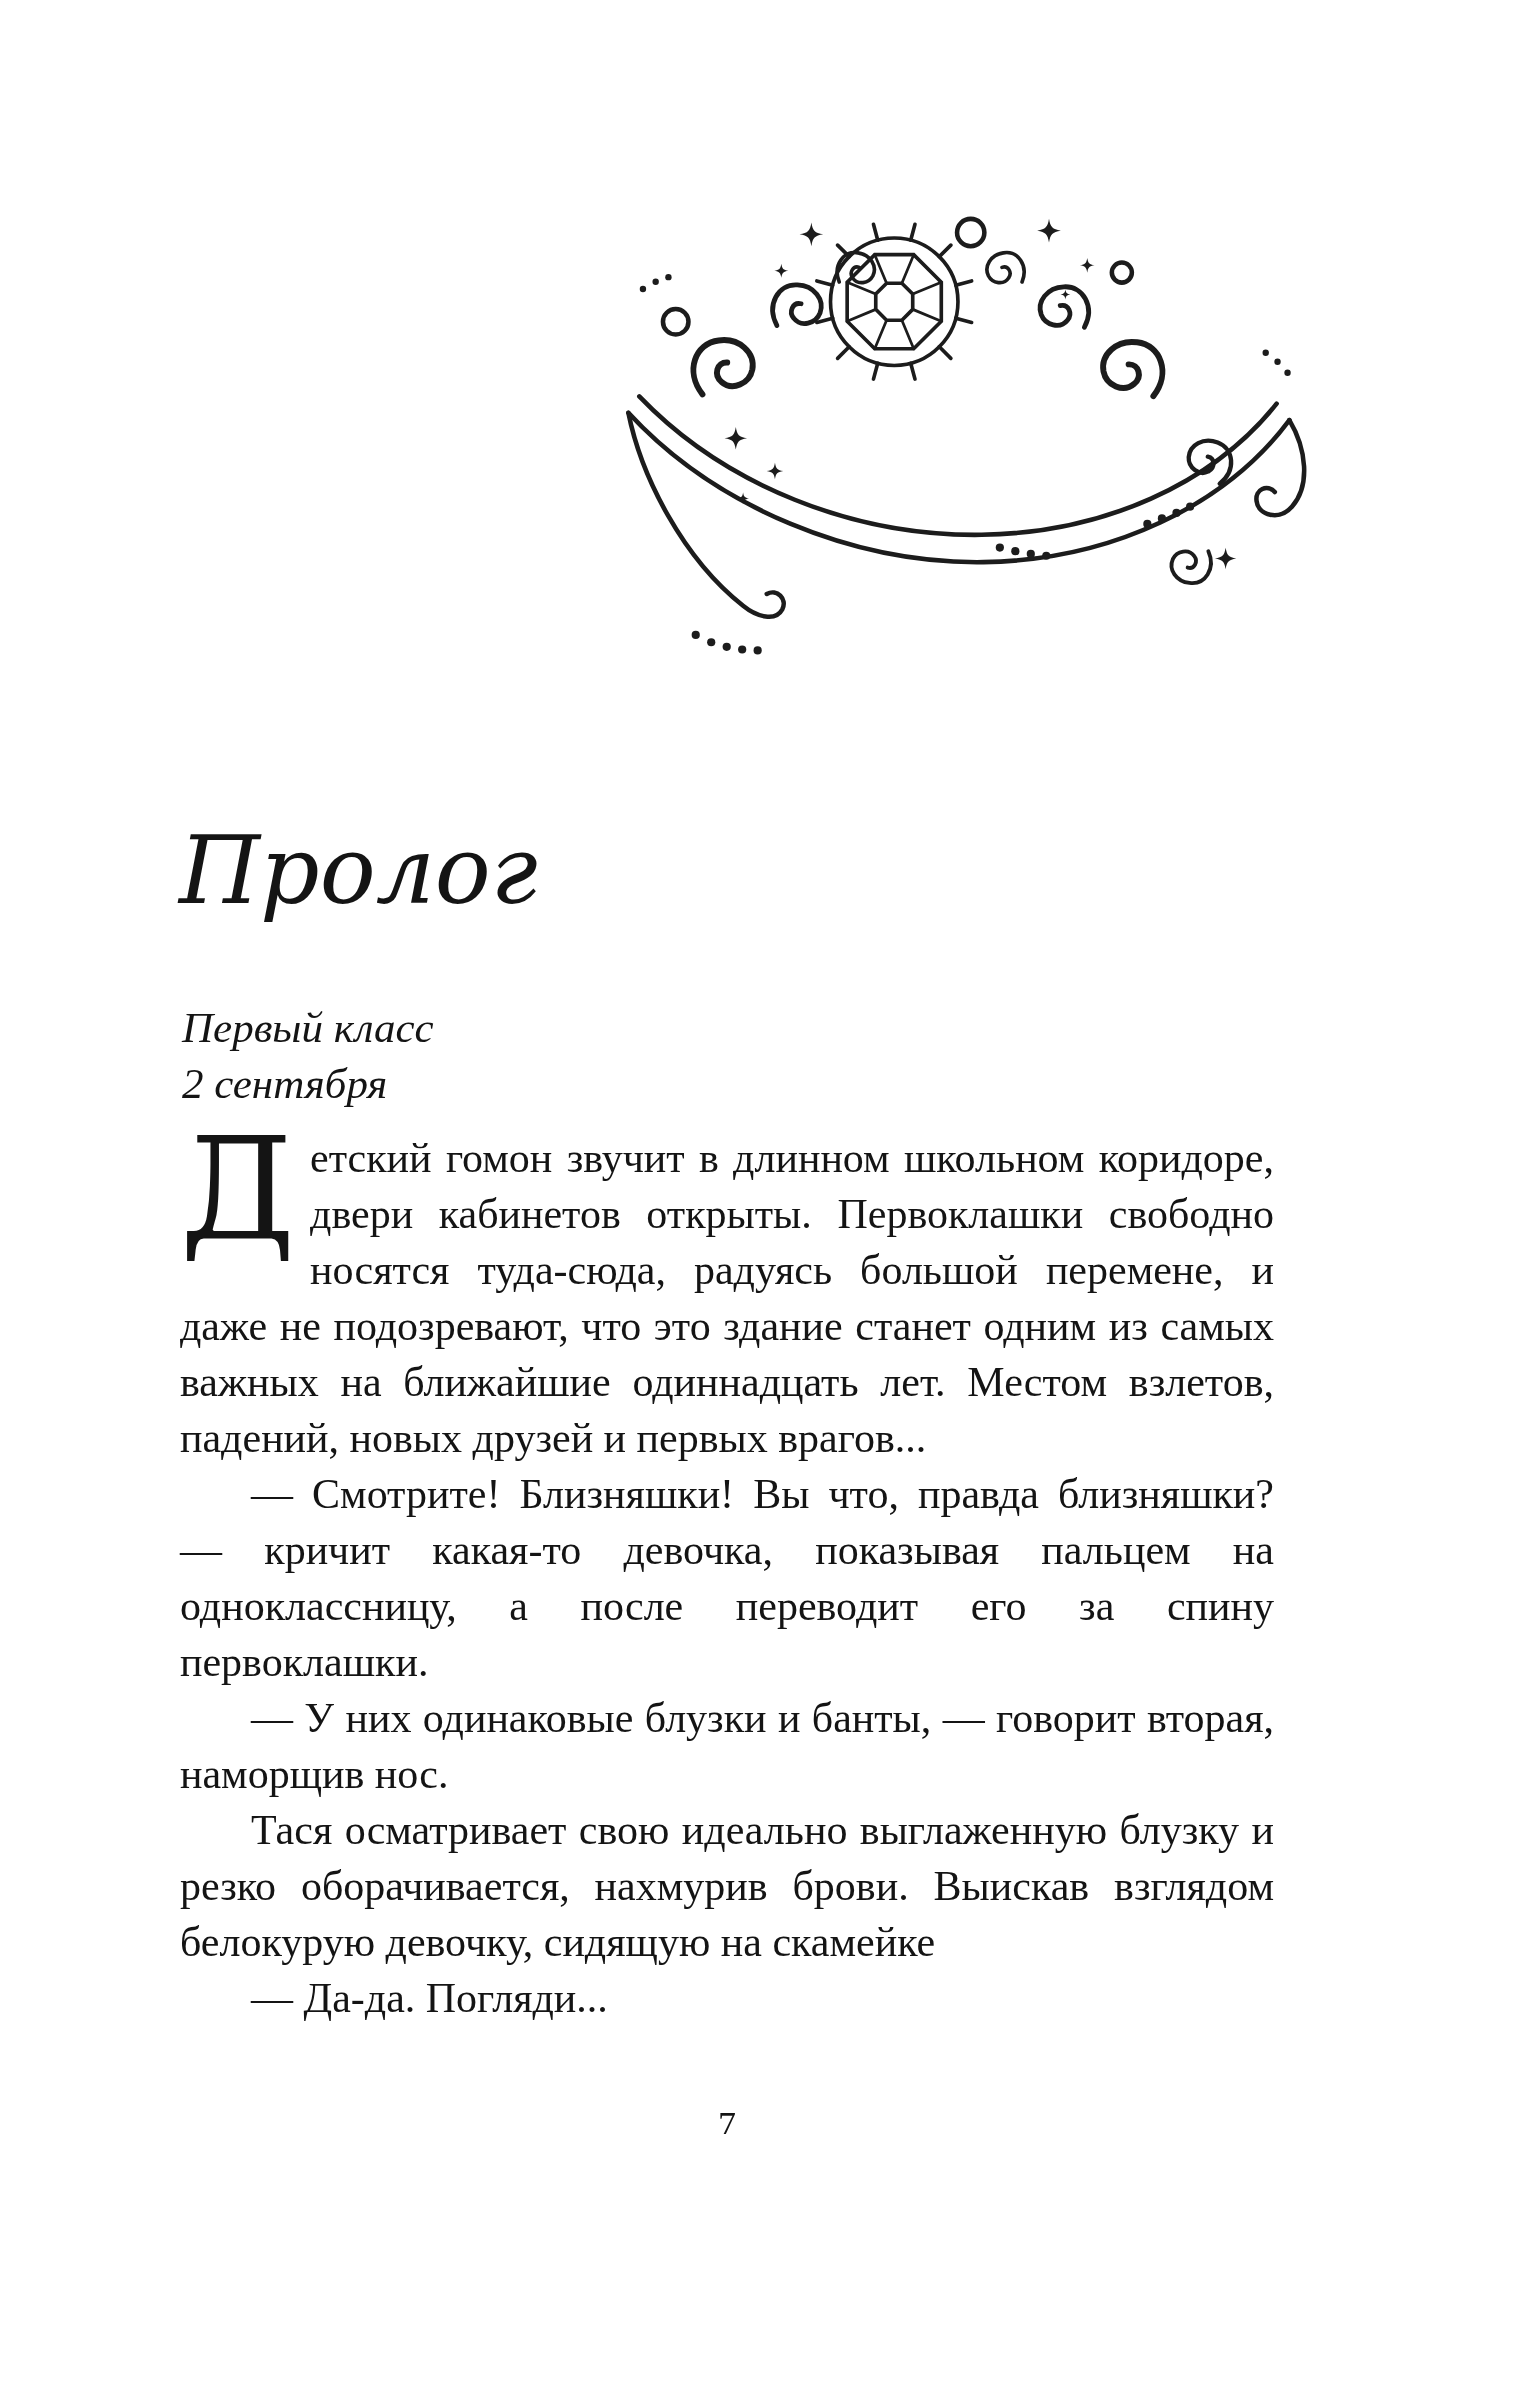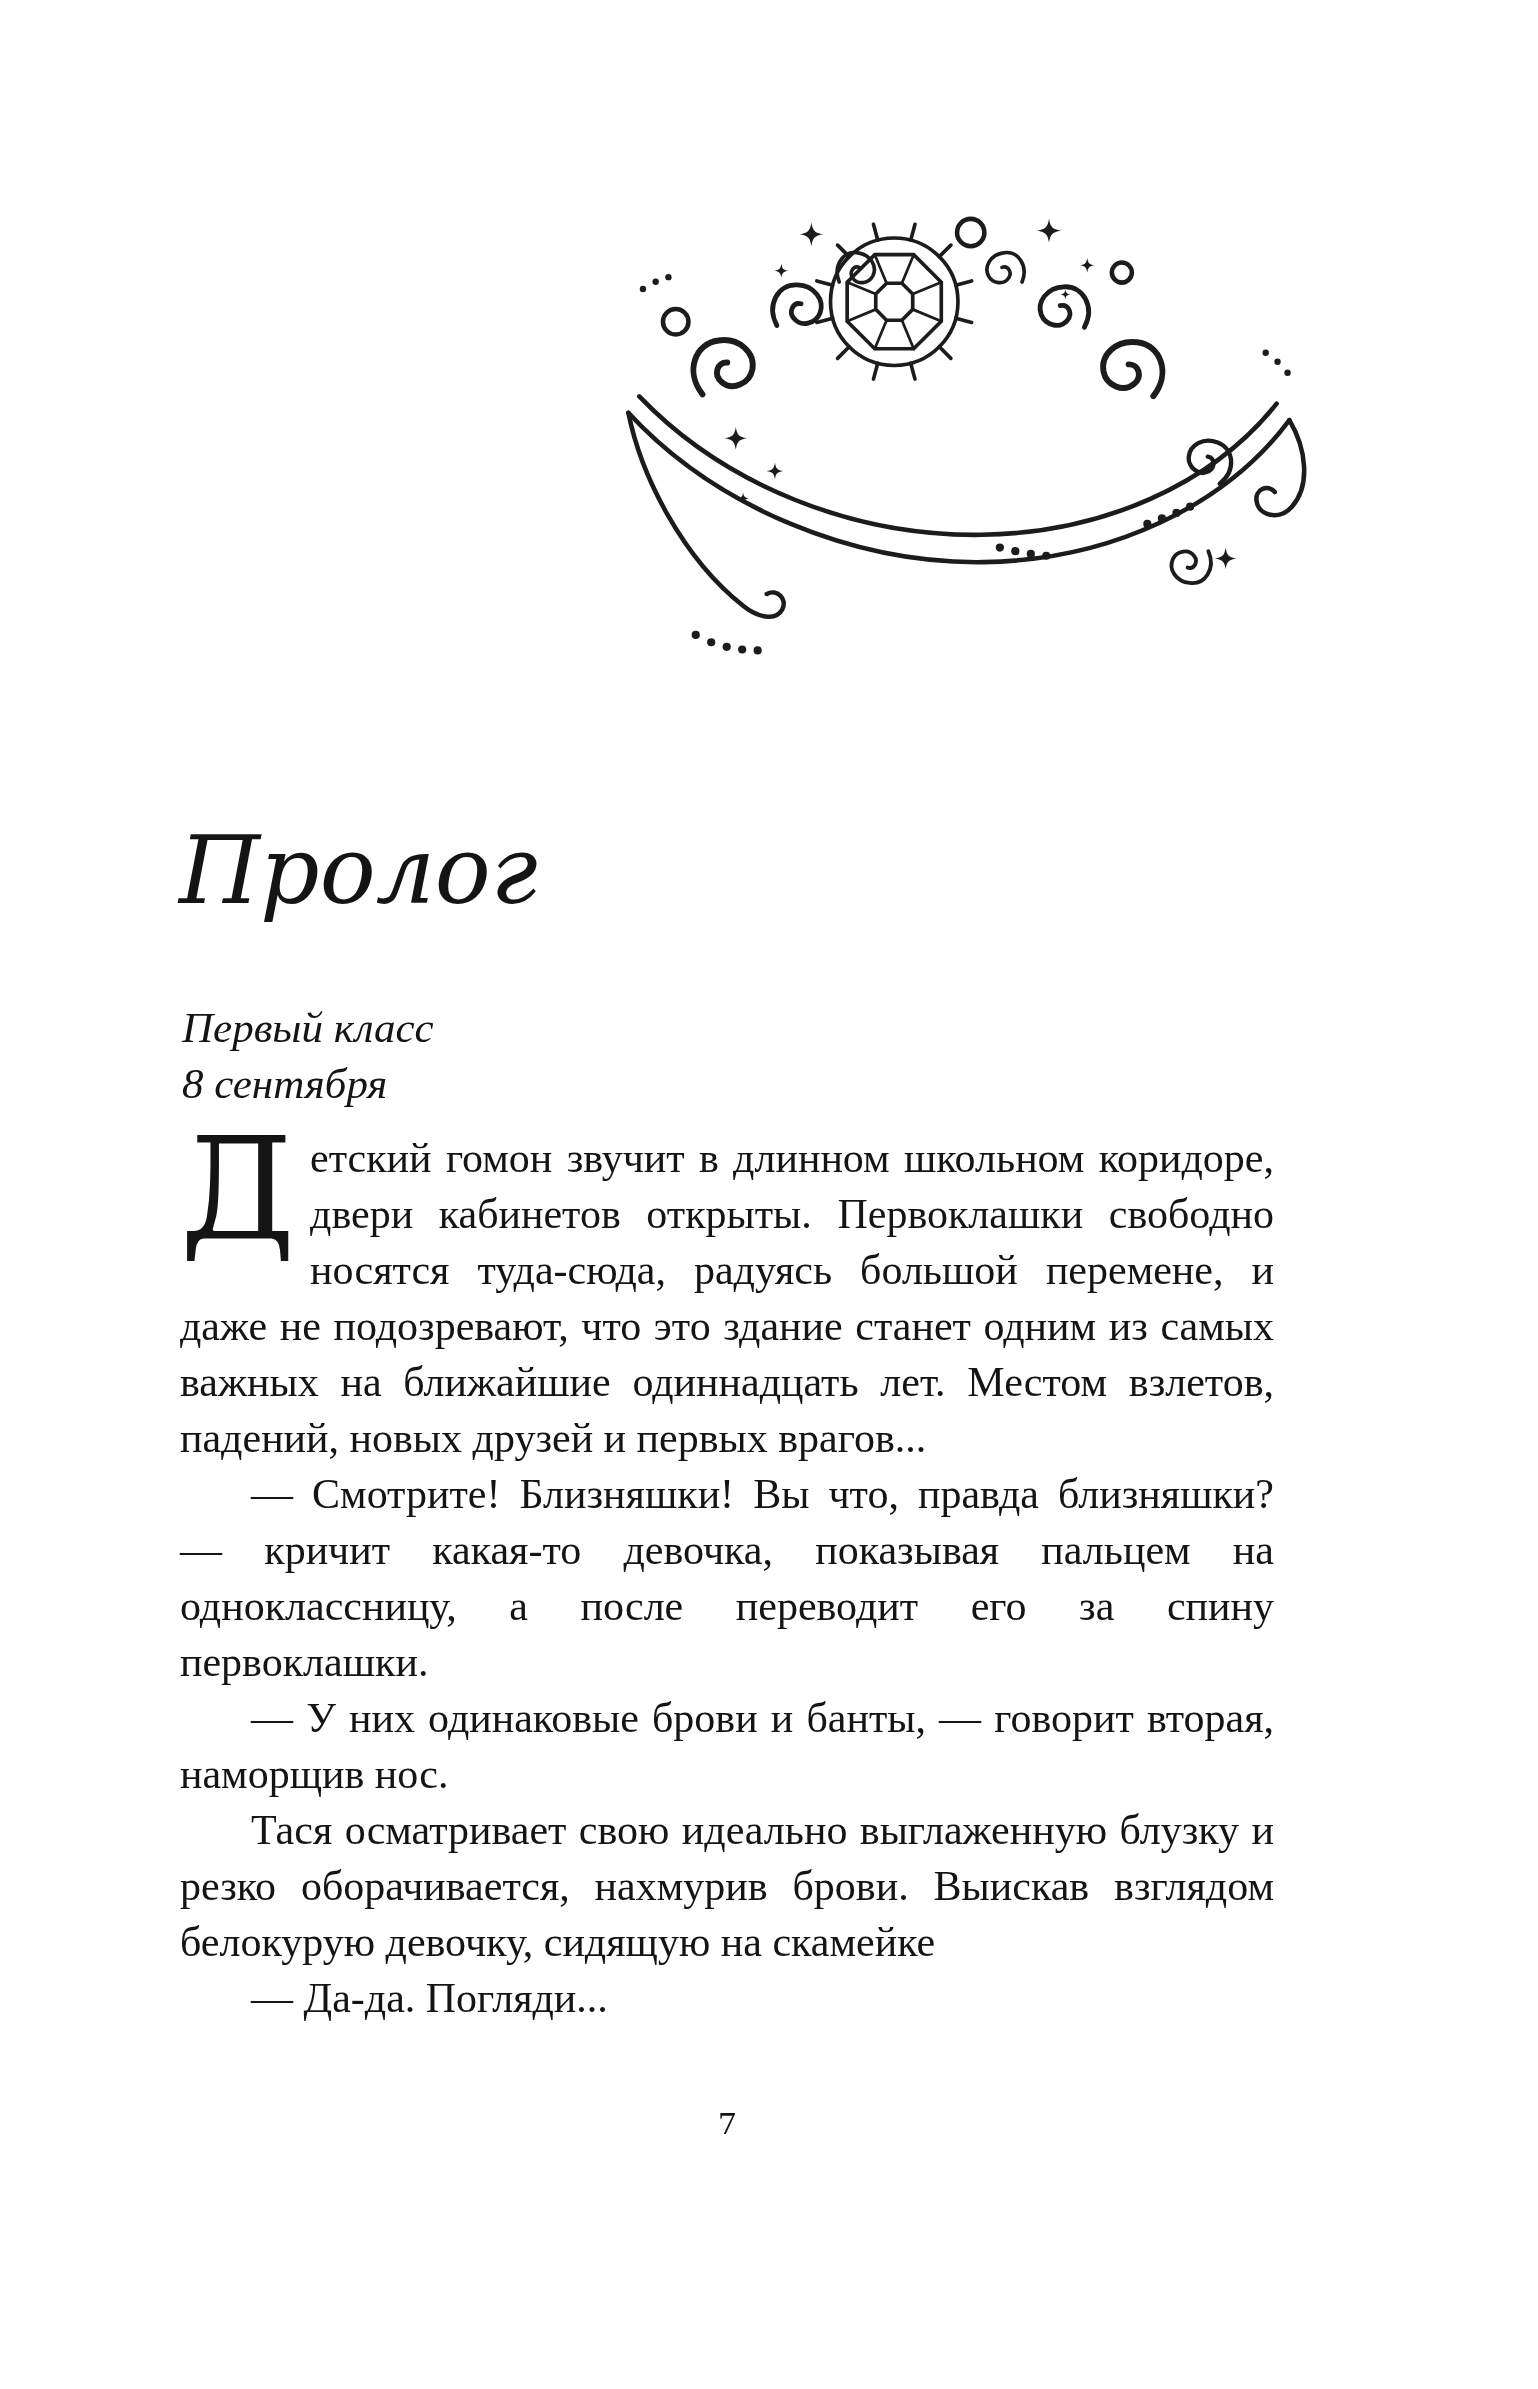--- a/index.html
+++ b/index.html
@@ -157,27 +157,27 @@
       <circle cx="744" cy="182" r="3.5"></circle>
         <circle cx="757" cy="192" r="3.5"></circle>
         <circle cx="768" cy="204" r="3.5"></circle>
     </g>
   </svg>
 
   <h1 class="chapter-title">Пролог</h1>
 
   <div class="subtitle">
     <div>Первый класс</div>
-    <div>8 сентября</div>
+    <div>2 сентября</div>
   </div>
 
   <div class="body-text" lang="ru">
     <p class="opening"><span class="dropcap">Д</span><span>етский гомон звучит в длинном школьном коридоре, двери кабинетов открыты. Первоклашки свободно носятся туда-сюда, радуясь большой перемене, и даже не подозревают, что это здание станет одним из самых важных на ближайшие одиннадцать лет. Местом взлетов, падений, новых друзей и первых врагов...</span></p>
     <p>— Смотрите! Близняшки! Вы что, правда близняшки? — кричит какая-то девочка, показывая пальцем на одноклассницу, а после переводит его за спину первоклашки.</p>
-    <p>— У них одинаковые брови и банты, — говорит вторая, наморщив нос.</p>
+    <p>— У них одинаковые блузки и банты, — говорит вторая, наморщив нос.</p>
     <p>Тася осматривает свою идеально выглаженную блузку и резко оборачивается, нахмурив брови. Выискав взглядом белокурую девочку, сидящую на скамейке</p>
     <p>— Да-да. Погляди...</p>
   </div>
 
   <div class="page-number">7</div>
 
 </div>
 
 
 </body></html>

